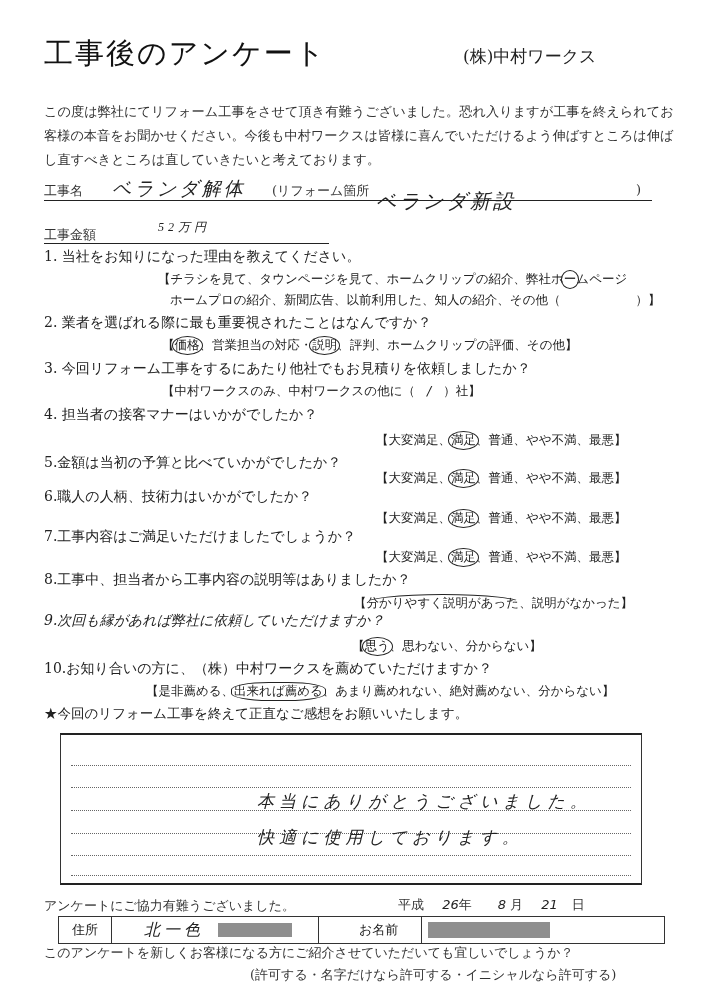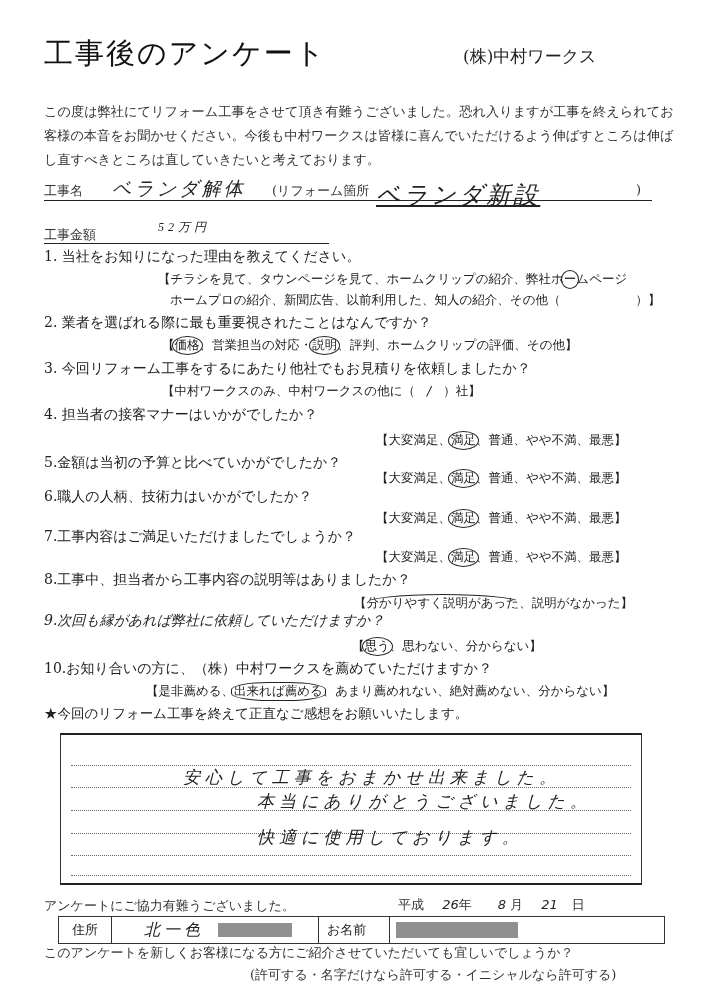--- a/index.html
+++ b/index.html
@@ -38,21 +38,21 @@
 
 <div class="abs title">工事後のアンケート</div>
 <div class="abs company">(株)中村ワークス</div>
 <div class="abs intro">この度は弊社にてリフォーム工事をさせて頂き有難うございました。恐れ入りますが工事を終えられてお客様の本音をお聞かせください。今後も中村ワークスは皆様に喜んでいただけるよう伸ばすところは伸ばし直すべきところは直していきたいと考えております。</div>
 
 <div>
   <div class="field-line" style="left:44px; top:200px; width:608px;"></div>
   <span class="abs label-small" style="left:44px; top:182px;">工事名</span>
   <span class="abs hand" style="left:112px; top:176px; font-size:19px; letter-spacing:3px;">ベランダ解体</span>
   <span class="abs label-small" style="left:272px; top:182px;">(リフォーム箇所</span>
-  <span class="abs hand" style="left:376px; top:179px; font-size:24px; letter-spacing:3px;text-decoration:underline;">ベランダ新設</span>
+  <span class="abs hand" style="left:376px; top:188px; font-size:20px; letter-spacing:3px;">ベランダ新設</span>
   <span class="abs label-small" style="left:636px; top:182px;">)</span>
 </div>
 
 <div>
   <div class="field-line" style="left:44px; top:243px; width:285px;"></div>
   <span class="abs label-small" style="left:44px; top:226px;">工事金額</span>
   <span class="abs hand" style="left:158px; top:219px; font-size:12px; letter-spacing:4px;font-family:Liberation Serif, serif;">52万円</span>
 </div>
 
 <div>
@@ -108,39 +108,38 @@
 
 <span class="abs q" style="left:44px; top:705px; font-size:13.5px;">★今回のリフォーム工事を終えて正直なご感想をお願いいたします。</span>
 
 <div class="comment-box">
   <div class="dotline" style="top:30px;"></div>
   <div class="dotline" style="top:52px;"></div>
   <div class="dotline" style="top:75px;"></div>
   <div class="dotline" style="top:98px;"></div>
   <div class="dotline" style="top:120px;"></div>
   <div class="dotline" style="top:140px;"></div>
-  <span class="comment-line hand" style="left:122px; top:31px;">安心して工事をおまかせ出来ました。</span>
   <span class="comment-line hand" style="left:196px; top:55px;">本当にありがとうございました。</span>
   <span class="comment-line hand" style="left:196px; top:91px;">快適に使用しております。</span>
 </div>
 
 <span class="abs label-small" style="left:44px; top:897px;">アンケートにご協力有難うございました。</span>
 <div class="abs label-small" style="left:398px; top:896px;">
   <span>平成</span>
   <span class="hand" style="margin-left:14px;">26</span><span>年</span>
   <span class="hand" style="margin-left:22px;">8</span><span style="margin-left:4px;">月</span>
   <span class="hand" style="margin-left:14px;">21</span><span style="margin-left:14px;">日</span>
 </div>
 
 <div class="info-table">
   <div style="width:52px; text-align:center;">住所</div>
   <div style="width:206px;">
     <span class="hand" style="position:absolute; left:32px; font-size:16px; letter-spacing:4px;">北一色</span>
     <div class="redact" style="left:106px; width:74px;"></div>
   </div>
-  <div style="width:62px; padding-left:8px;">お名前</div>
+  <div style="width:62px; padding-left:8px;margin-left:32px;">お名前</div>
   <div style="flex:1;">
     <div class="redact" style="left:6px; width:122px; height:16px; top:5px;"></div>
   </div>
 </div>
 
 <span class="abs label-small" style="left:44px; top:944px;">このアンケートを新しくお客様になる方にご紹介させていただいても宜しいでしょうか？</span>
 <span class="abs label-small" style="left:250px; top:966px;text-align:center;">(許可する・名字だけなら許可する・イニシャルなら許可する)</span>
 
 </body></html>

